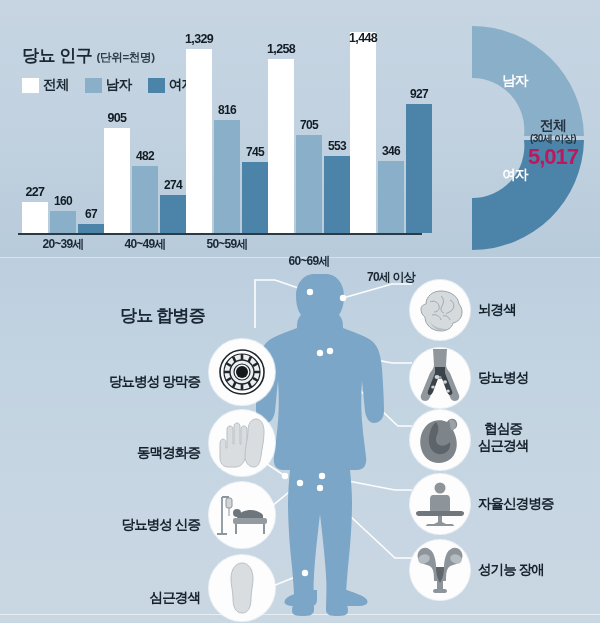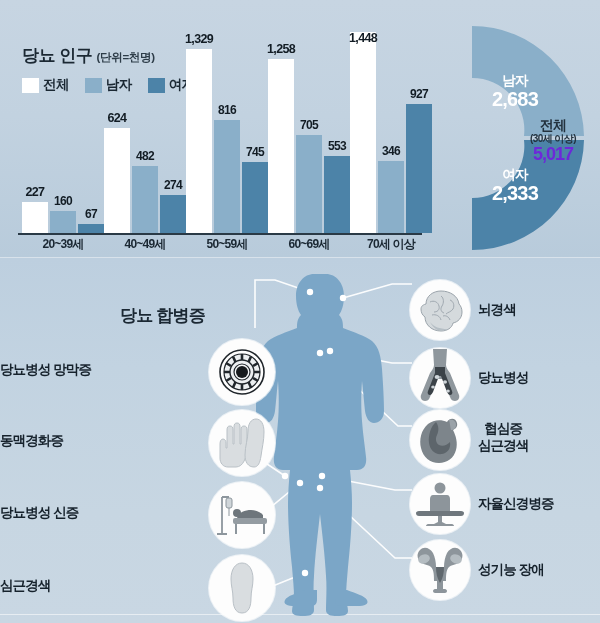--- a/index.html
+++ b/index.html
@@ -63,40 +63,40 @@
 
   
   #donut{position:absolute;left:452px;top:18px;width:148px;height:240px;}
   .donut-svg{position:absolute;left:0;top:0;}
   .donut-txt{position:absolute;text-align:center;color:#ffffff;line-height:1.05;}
   .donut-txt .k{font-size:13.5px;font-weight:bold;letter-spacing:-.8px;display:block;}
   .donut-txt .n{font-size:20px;font-weight:bold;letter-spacing:-.8px;display:block;margin-top:1px;}
   .donut-center{position:absolute;left:55px;top:100px;width:92px;text-align:center;line-height:1.05;}
   .donut-center .c1{display:block;font-size:14px;font-weight:bold;color:#23323e;letter-spacing:-.8px;}
   .donut-center .c2{display:block;font-size:10px;font-weight:bold;color:#23323e;letter-spacing:-.6px;margin-top:1px;}
-  .donut-center .c3{display:block;font-size:18px;font-weight:bold;color:#6d28d9;letter-spacing:-1px;margin-top:1px;}
+  .donut-center .c3{display:block;font-size:22px;font-weight:bold;color:#be185d;letter-spacing:-1px;margin-top:1px;}
 
   
   #diagram{position:absolute;left:0;top:258px;width:600px;height:365px;}
   .diag-title{
     position:absolute;left:120px;top:46px;font-size:17px;font-weight:bold;
     color:#1b2833;letter-spacing:-.8px;white-space:nowrap;
   }
   .node{position:absolute;}
   .circ{
     position:absolute;border-radius:50%;background:#fdfdfd;
     box-shadow:0 0 0 1px rgba(255,255,255,.65);
     display:flex;align-items:center;justify-content:center;overflow:hidden;
   }
   .nlabel{
     position:absolute;font-size:13.5px;font-weight:bold;color:#16222c;
     letter-spacing:-.9px;white-space:nowrap;line-height:1.25;
   }
   .nlabel.r{text-align:center;}
-  .nlabel.l{text-align:left;}
+  .nlabel.l{text-align:right;margin-top:12px;}
   svg{display:block;}
 </style>
 </head>
 <body>
 
 <div id="stage">
 
   <div class="bg-top"></div>
   <div class="bg-bot"></div>
   <div class="divider"></div>
@@ -127,21 +127,21 @@
     <div class="axis"></div>
 
     <div id="bars-layer">
         <div class="bar total" style="left: 22px; height: 31px; bottom: 25px;"></div>
         <div class="vlabel" style="left: 5px; top: 185px;">227</div>
         <div class="bar male" style="left: 50px; height: 22px; bottom: 25px;"></div>
         <div class="vlabel small" style="left: 33px; top: 194px;">160</div>
         <div class="bar female" style="left: 78px; height: 9px; bottom: 25px;"></div>
         <div class="vlabel small" style="left: 61px; top: 207px;">67</div>
         <div class="bar total" style="left: 104px; height: 105px; bottom: 25px;"></div>
-        <div class="vlabel" style="left: 87px; top: 111px;">624</div>
+        <div class="vlabel" style="left: 87px; top: 111px;">905</div>
         <div class="bar male" style="left: 132px; height: 67px; bottom: 25px;"></div>
         <div class="vlabel small" style="left: 115px; top: 149px;">482</div>
         <div class="bar female" style="left: 160px; height: 38px; bottom: 25px;"></div>
         <div class="vlabel small" style="left: 143px; top: 178px;">274</div>
         <div class="bar total" style="left: 186px; height: 184px; bottom: 25px;"></div>
         <div class="vlabel" style="left: 169px; top: 32px;">1,329</div>
         <div class="bar male" style="left: 214px; height: 113px; bottom: 25px;"></div>
         <div class="vlabel small" style="left: 197px; top: 103px;">816</div>
         <div class="bar female" style="left: 242px; height: 71px; bottom: 25px;"></div>
         <div class="vlabel small" style="left: 225px; top: 145px;">745</div>
@@ -155,38 +155,36 @@
         <div class="vlabel" style="left: 333px; top: 15px; margin-top: 16px;">1,448</div>
         <div class="bar male" style="left: 378px; height: 72px; bottom: 25px;"></div>
         <div class="vlabel small" style="left: 361px; top: 144px;">346</div>
         <div class="bar female" style="left: 406px; height: 129px; bottom: 25px;"></div>
         <div class="vlabel small" style="left: 389px; top: 87px;">927</div>
       </div>
     <div id="cats-layer">
         <div class="catlabel" style="left: 8px;">20~39세</div>
         <div class="catlabel" style="left: 90px;">40~49세</div>
         <div class="catlabel" style="left: 172px;">50~59세</div>
-        <div class="catlabel" style="left: 254px;">60~69세</div>
-        <div class="catlabel" style="left: 336px;">70세 이상</div>
+        <div class="catlabel" style="left: 254px; margin-top: 17px;">60~69세</div>
+        <div class="catlabel" style="left: 336px; margin-top: 33px;">70세 이상</div>
       </div>
   </div>
 
   <div id="donut">
     <svg class="donut-svg" width="148" height="240" viewBox="0 0 148 240">
 
       <path d="M 20 8 A 112 112 0 0 1 132 118 L 72 118 A 52 52 0 0 0 20 60 Z" fill="#8aafc9"></path>
       <path d="M 132 122 L 72 122 A 52 52 0 0 1 20 180 L 20 232 A 112 112 0 0 0 132 122 Z" fill="#4c83a8"></path>
     </svg>
     <div class="donut-txt" style="left:18px;top:56px;width:90px;">
       <span class="k">남자</span>
-      <span class="n">2,683</span>
     </div>
     <div class="donut-txt" style="left:18px;top:150px;width:90px;">
       <span class="k">여자</span>
-      <span class="n">2,333</span>
     </div>
     <div class="donut-center">
       <span class="c1">전체</span>
       <span class="c2">(30세 이상)</span>
       <span class="c3">5,017</span>
     </div>
   </div>
 
   <div id="diagram">
 

